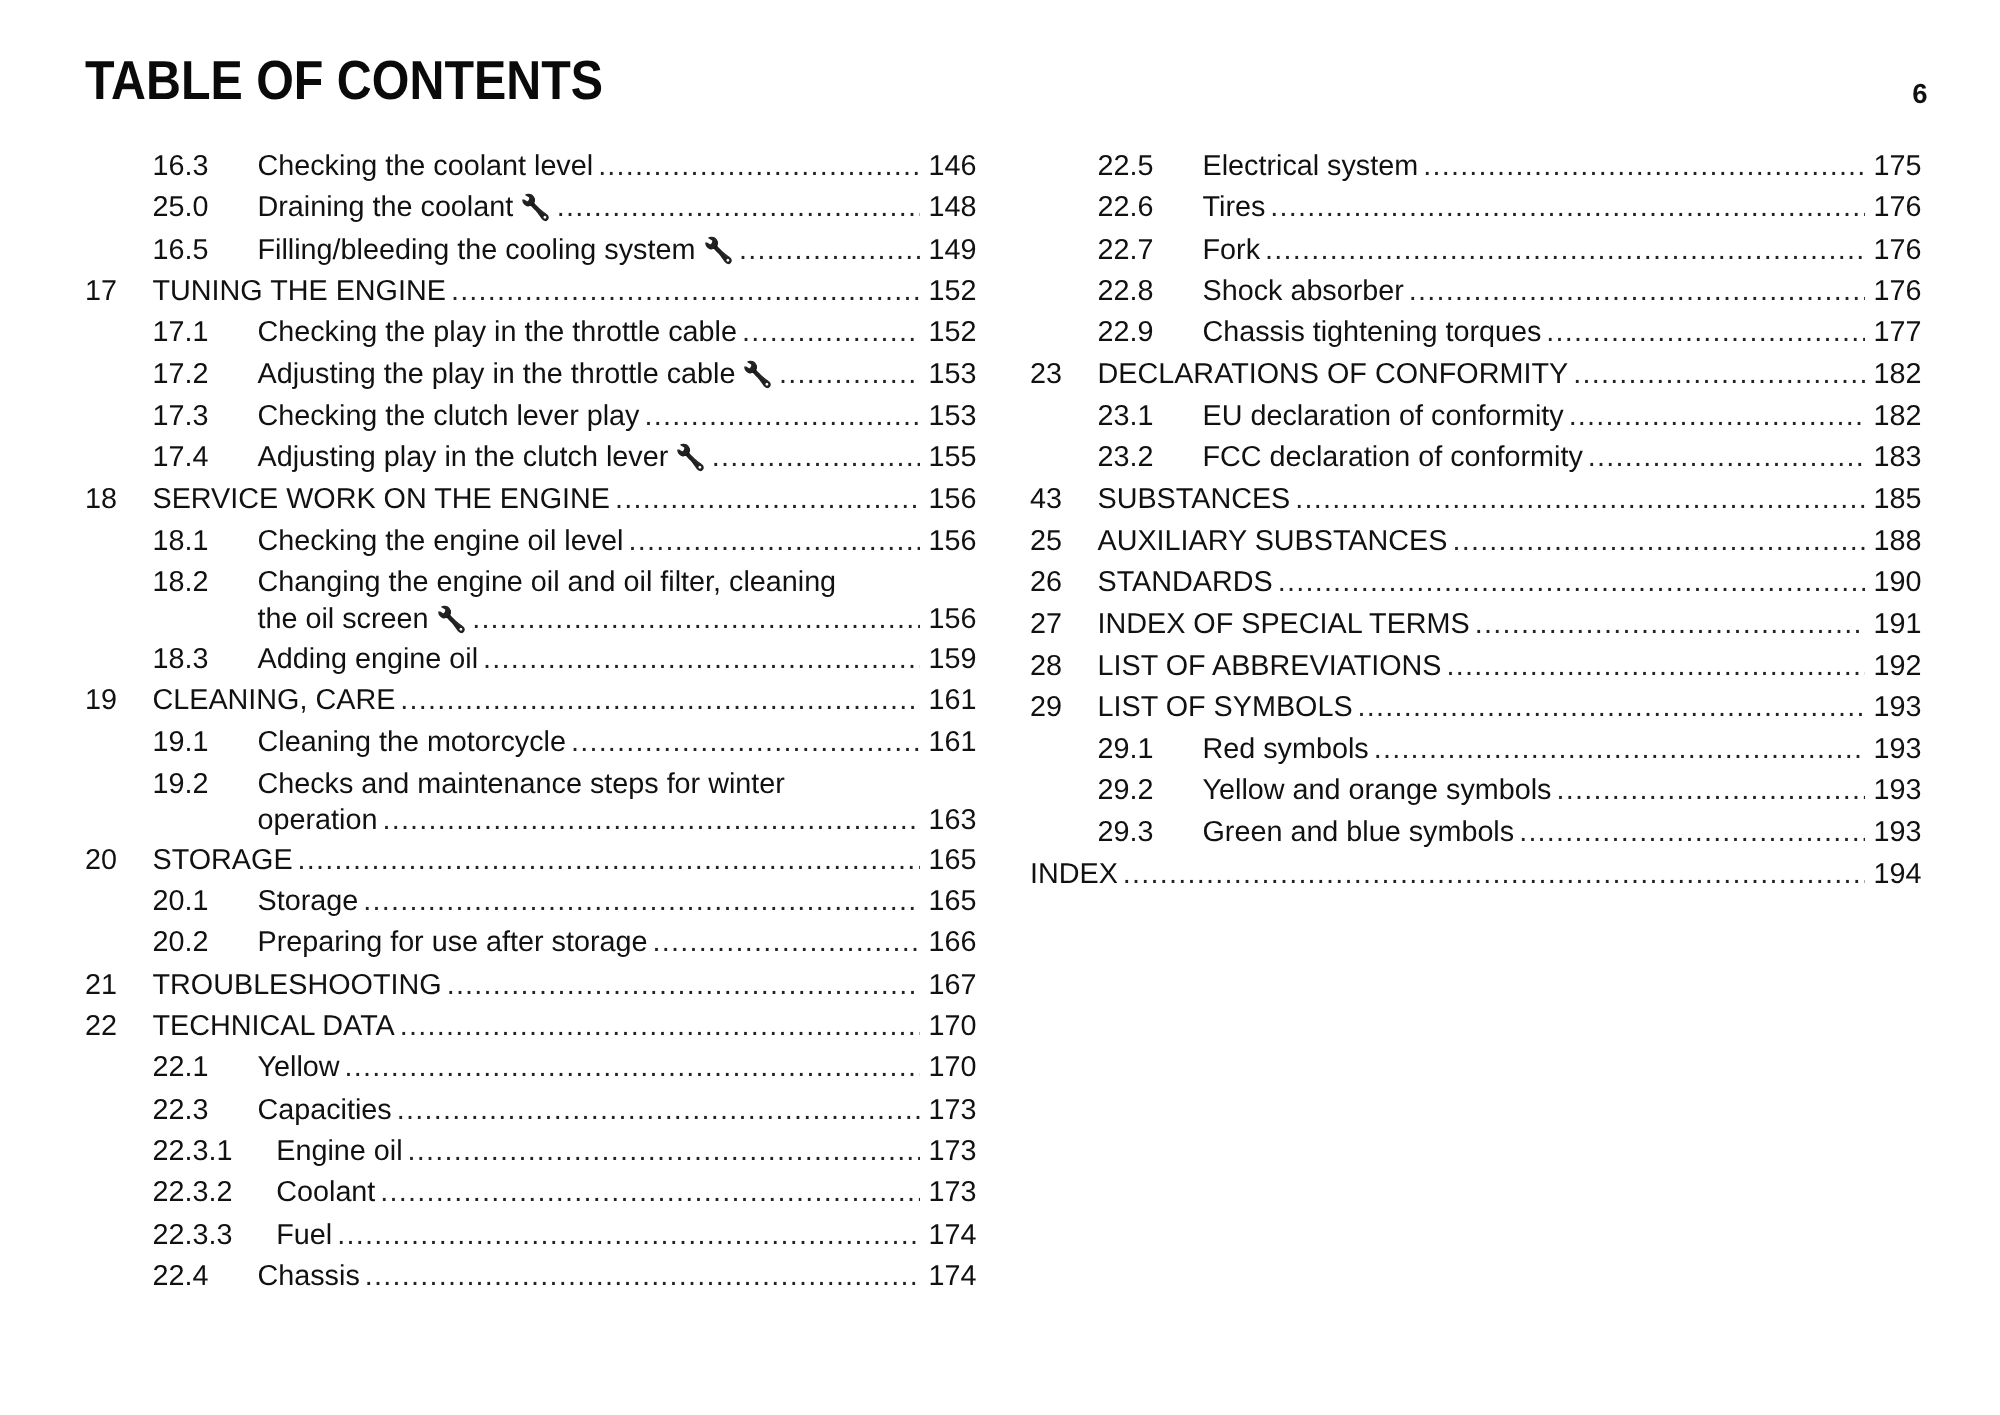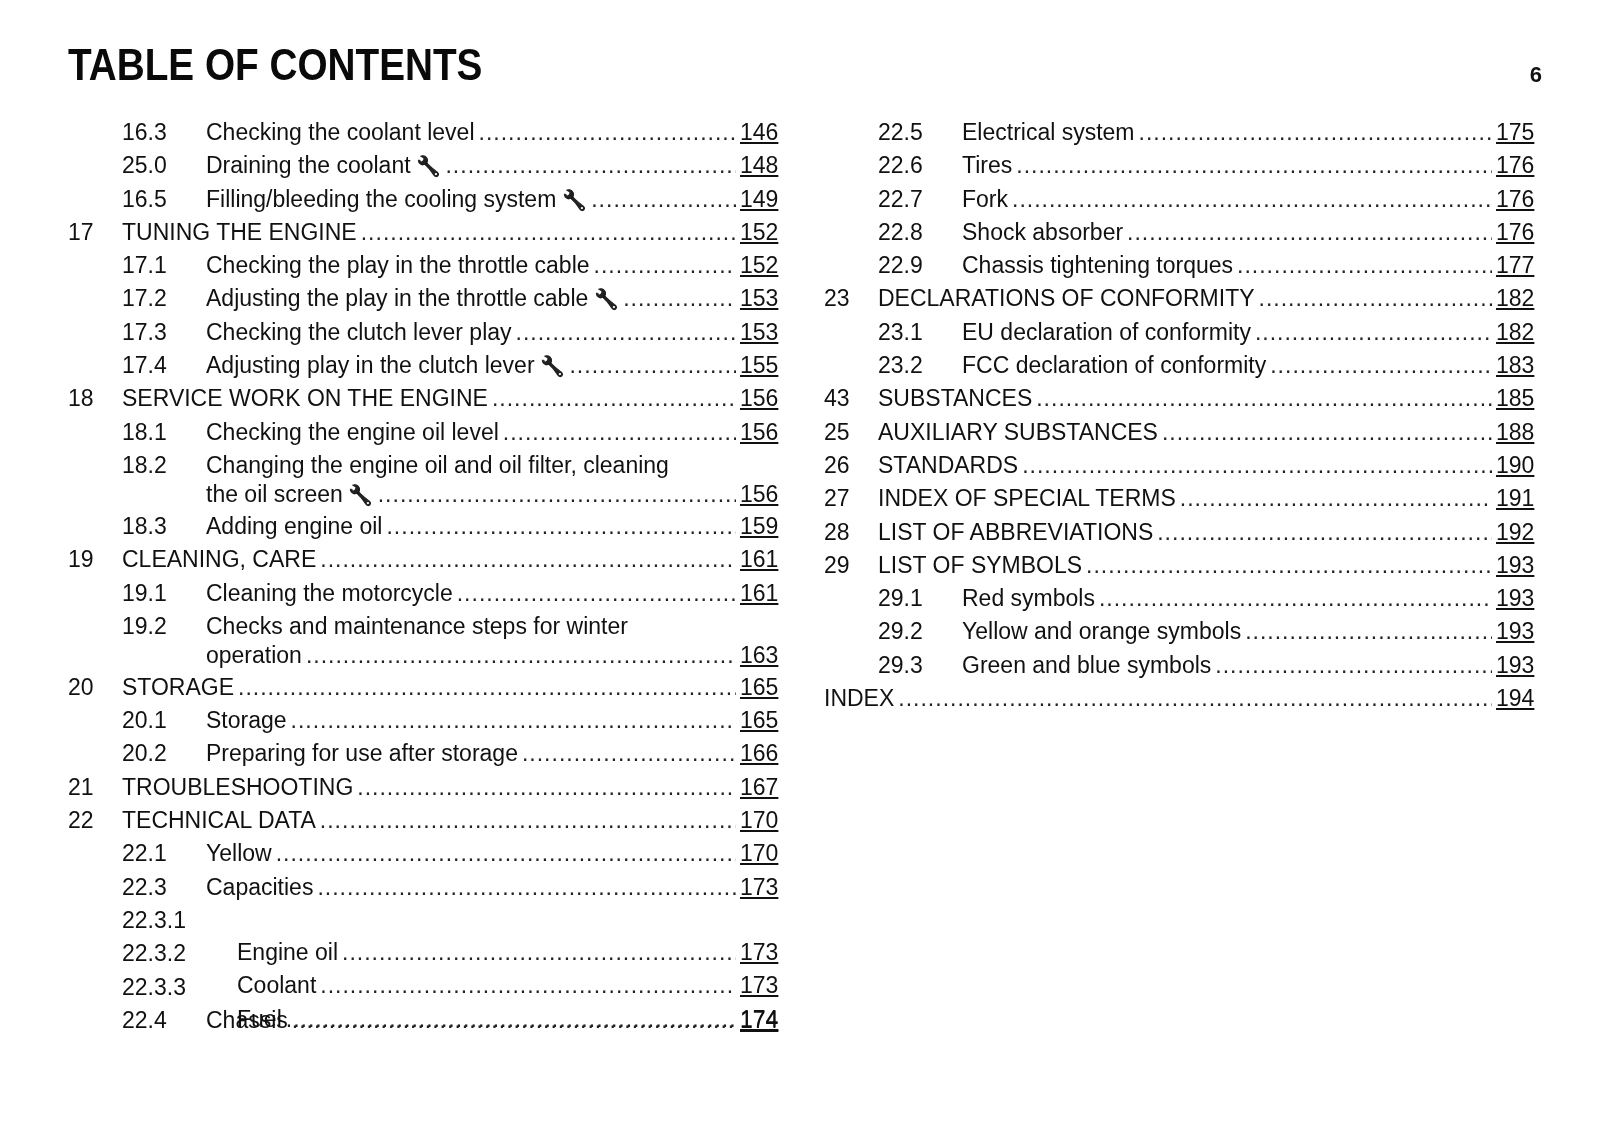--- a/index.html
+++ b/index.html
@@ -15,25 +15,25 @@
   .row { position: relative; height: 33.3px; font-size: 23px; line-height: 33.3px; white-space: nowrap; }
   .row.tall { height: 61px; }
   .num { position: absolute; top: 0; }
   .lvl0 .num { left: 0; }
   .lvl1 .num { left: 54px; }
   .lvl2 .num { left: 54px; }
   .txtline { position: absolute; right: 0; display: flex; align-items: baseline; }
   .lvl0 .txtline { left: 54px; }
   .lvl0.noNum .txtline { left: 0; }
   .lvl1 .txtline { left: 138px; }
-  .lvl2 .txtline { left: 169px; margin-top: 32px; }
+  .lvl2 .txtline { left: 153px; }
   .label { flex: 0 0 auto; }
   .dots { flex: 1 1 auto; overflow: hidden; margin: 0 4px 0 4px; letter-spacing: 1px; color: #222; }
   .dots::before { content: "....................................................................................................................................................................................................................................................................."; }
-  .page { flex: 0 0 auto; width: 44px; text-align: left; text-decoration: underline; }
+  .page { flex: 0 0 auto; width: 44px; text-align: center; }
   .wrench { display: inline-block; margin-left: 6px; font-size: 20px; }
   .first-line { position: absolute; top: 0; }
   .lvl1 .first-line { left: 138px; }
   .tall .txtline { top: 29px; }
 </style>
 </head>
 <body>
 
 <div class="title">TABLE OF CONTENTS</div>
 <div class="pagenum">6</div>

